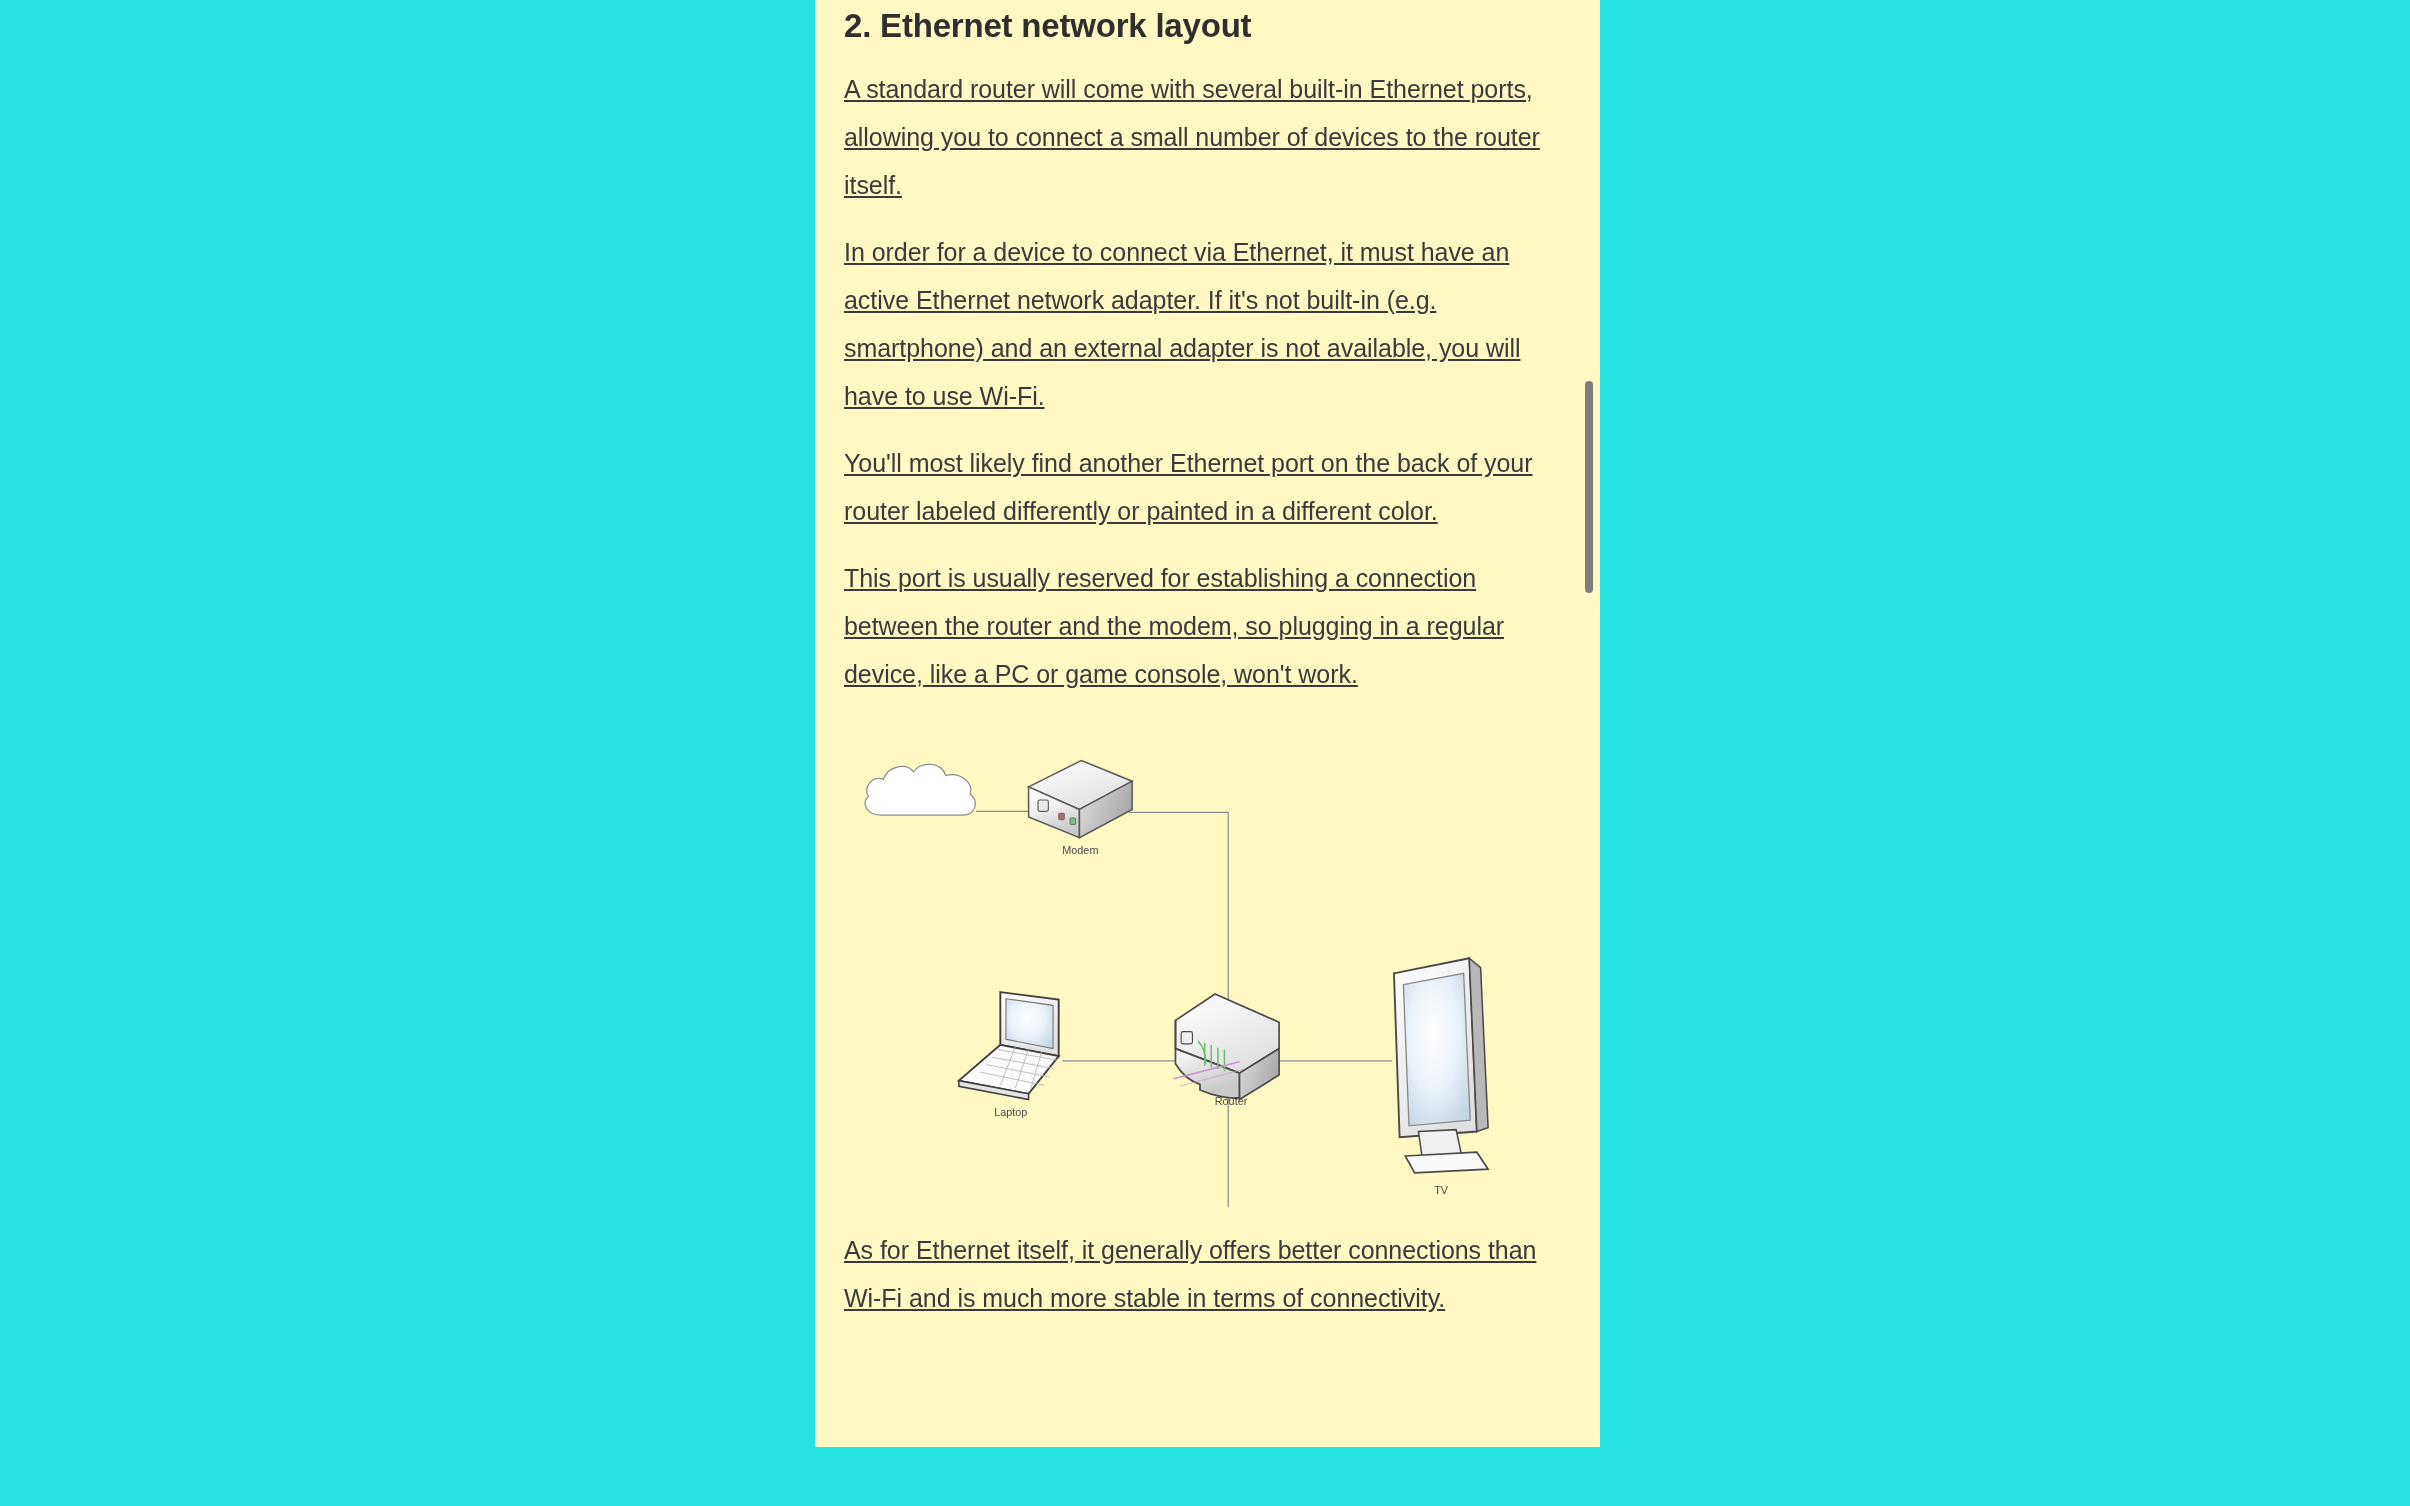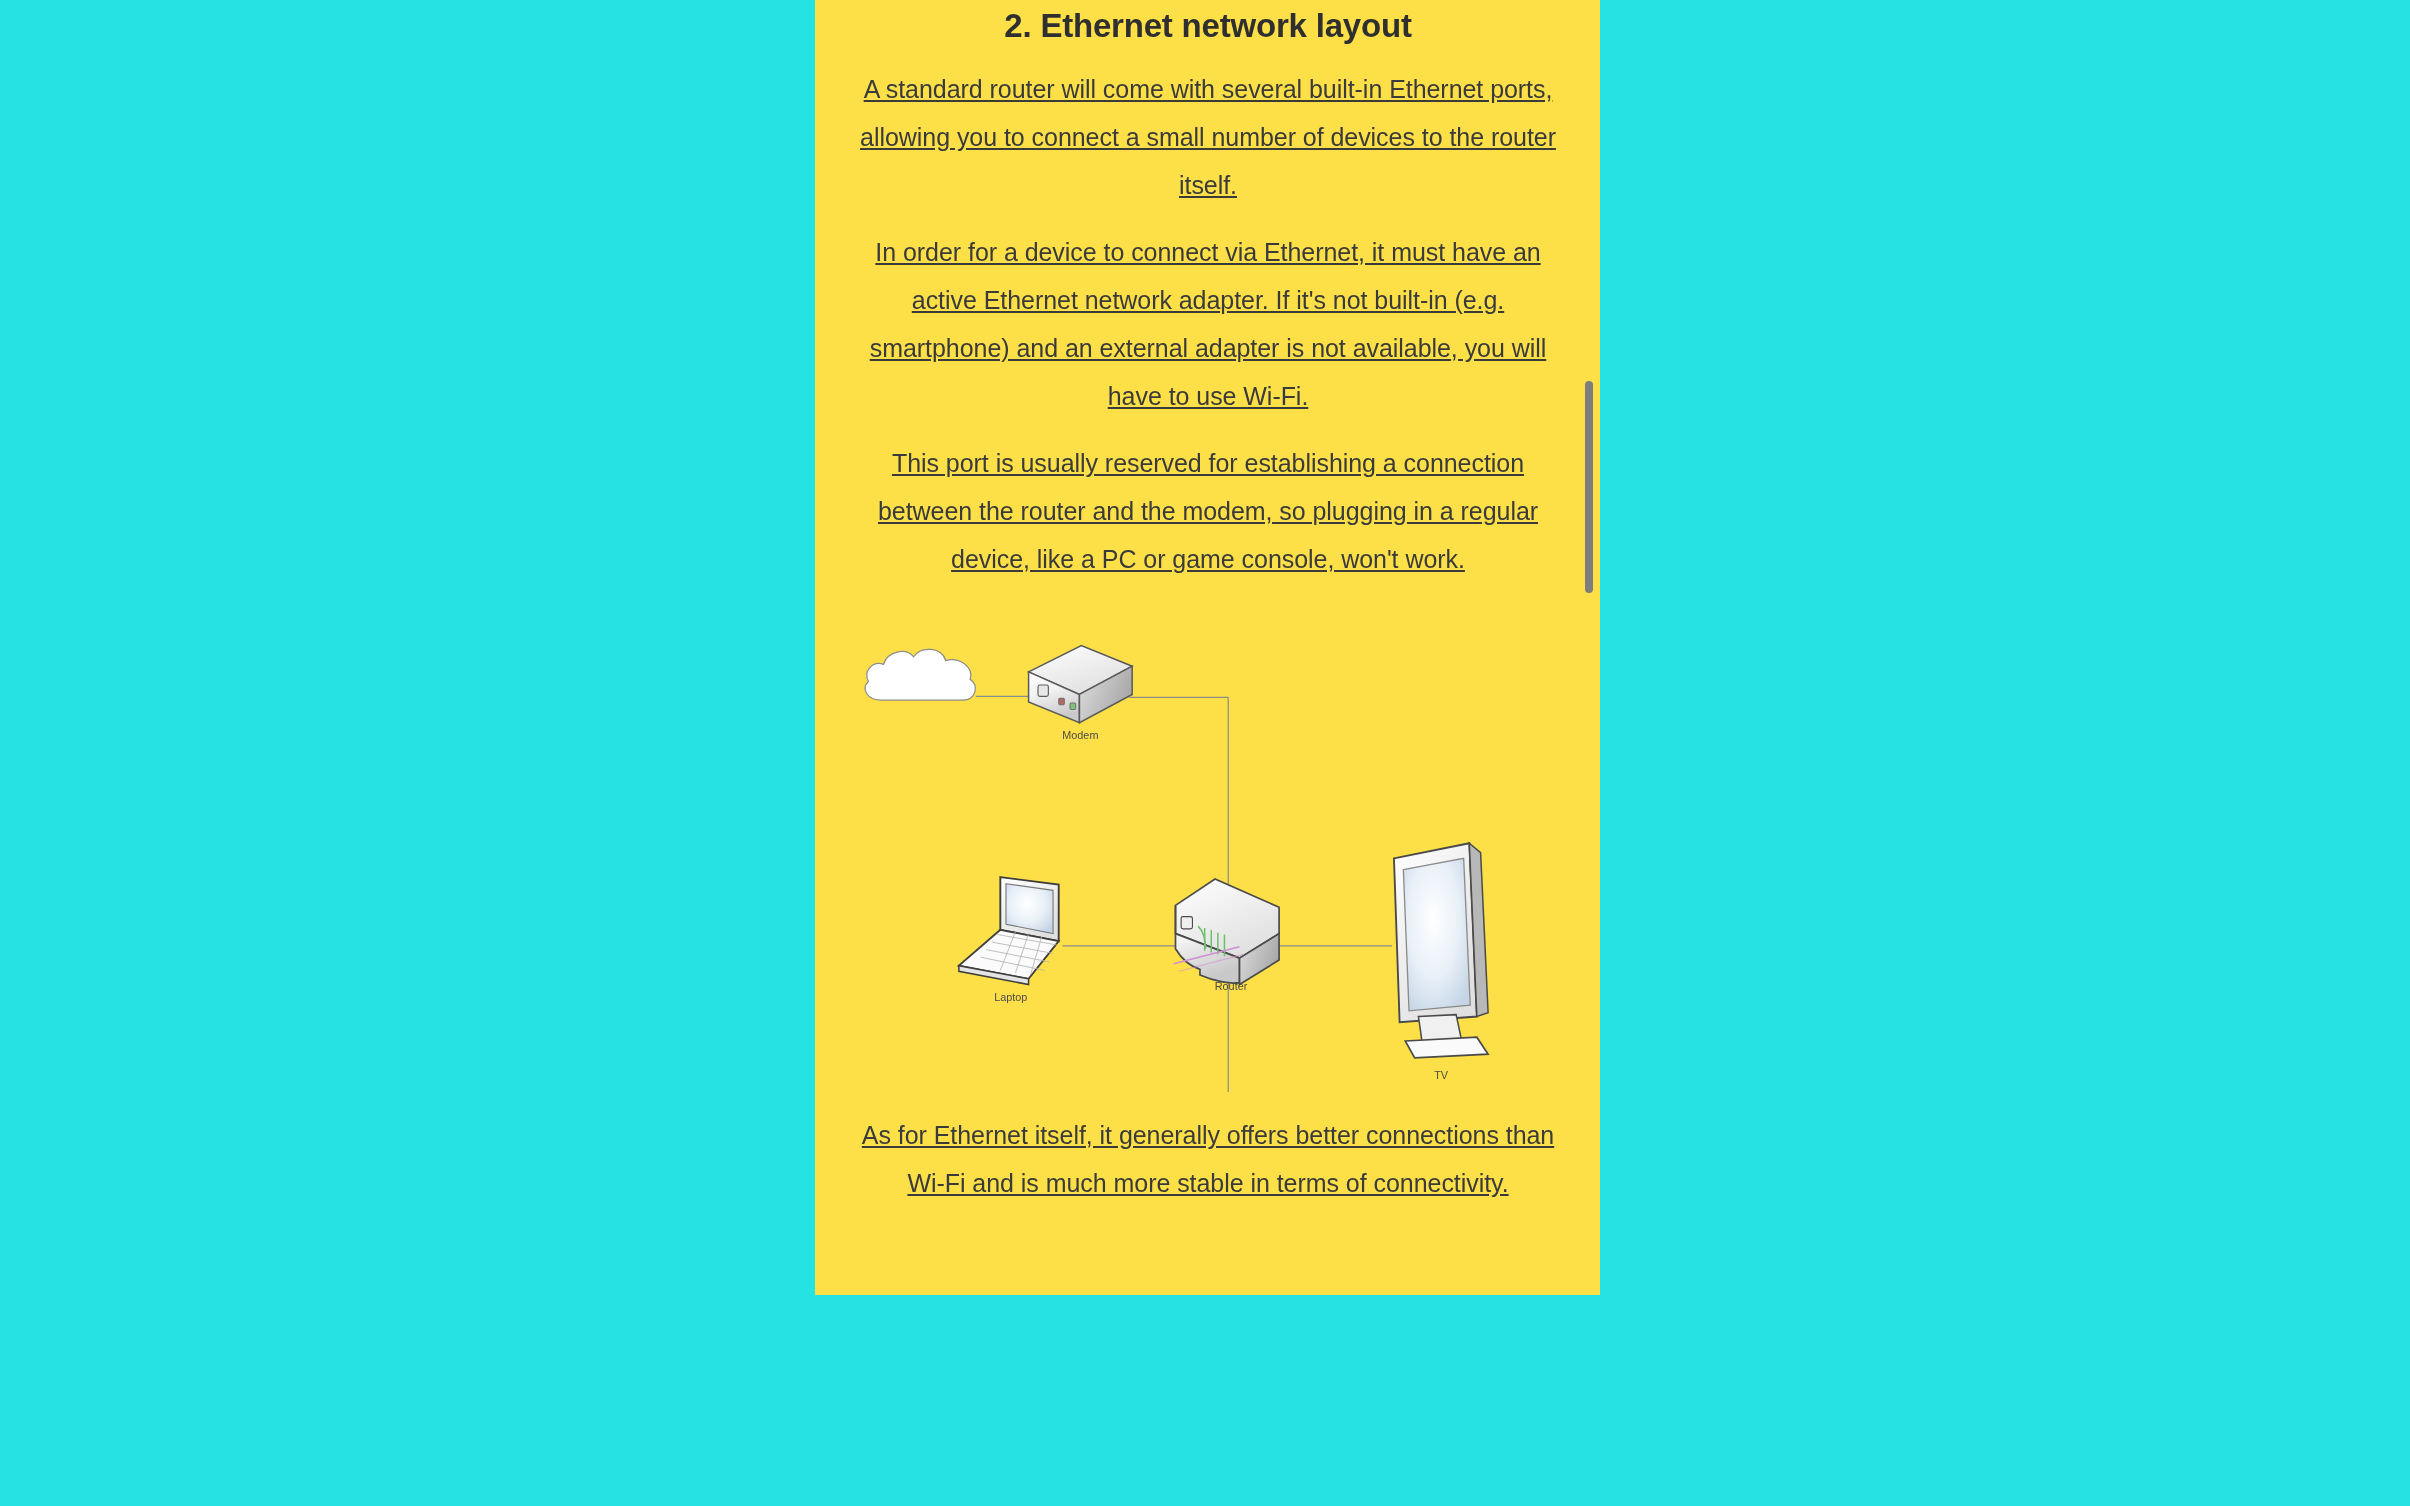--- a/index.html
+++ b/index.html
@@ -19,24 +19,23 @@
     height: 1507px;
     background: #25e3e3;
   }
 
   
   #article-panel {
     position: absolute;
     left: 815px;
     top: 0;
     width: 785px;
-    height: 1295px;
-    background: #fde047;
+    height: 1447px;
+    background: #fef9c3;
     overflow: hidden;
-    text-align: center;
   }
 
   #article-inner {
     position: absolute;
     left: 0;
     top: 0;
     width: 785px;
     padding: 0 28px 0 29px;
   }
 
@@ -99,20 +98,21 @@
 
   <div id="article-panel">
     <div id="article-inner">
 
       <h2 class="article-heading">2. Ethernet network layout</h2>
 
       <p class="article-paragraph">A standard router will come with several built-in Ethernet ports, allowing you to connect a small number of devices to the router itself.</p>
 
       <p class="article-paragraph">In order for a device to connect via Ethernet, it must have an active Ethernet network adapter. If it's not built-in (e.g. smartphone) and an external adapter is not available, you will have to use Wi-Fi.</p>
 
+      <p class="article-paragraph">You'll most likely find another Ethernet port on the back of your router labeled differently or painted in a different color.</p>
 
       <p class="article-paragraph">This port is usually reserved for establishing a connection between the router and the modem, so plugging in a regular device, like a PC or game console, won't work.</p>
 
 
       <figure class="article-figure">
         <svg class="diagram-svg" viewBox="0 0 772 520">
           <defs>
             <linearGradient id="gMetal" x1="0" y1="0" x2="0.3" y2="1">
               <stop offset="0%" stop-color="#ffffff"></stop>
               <stop offset="45%" stop-color="#f2f2f2"></stop>

